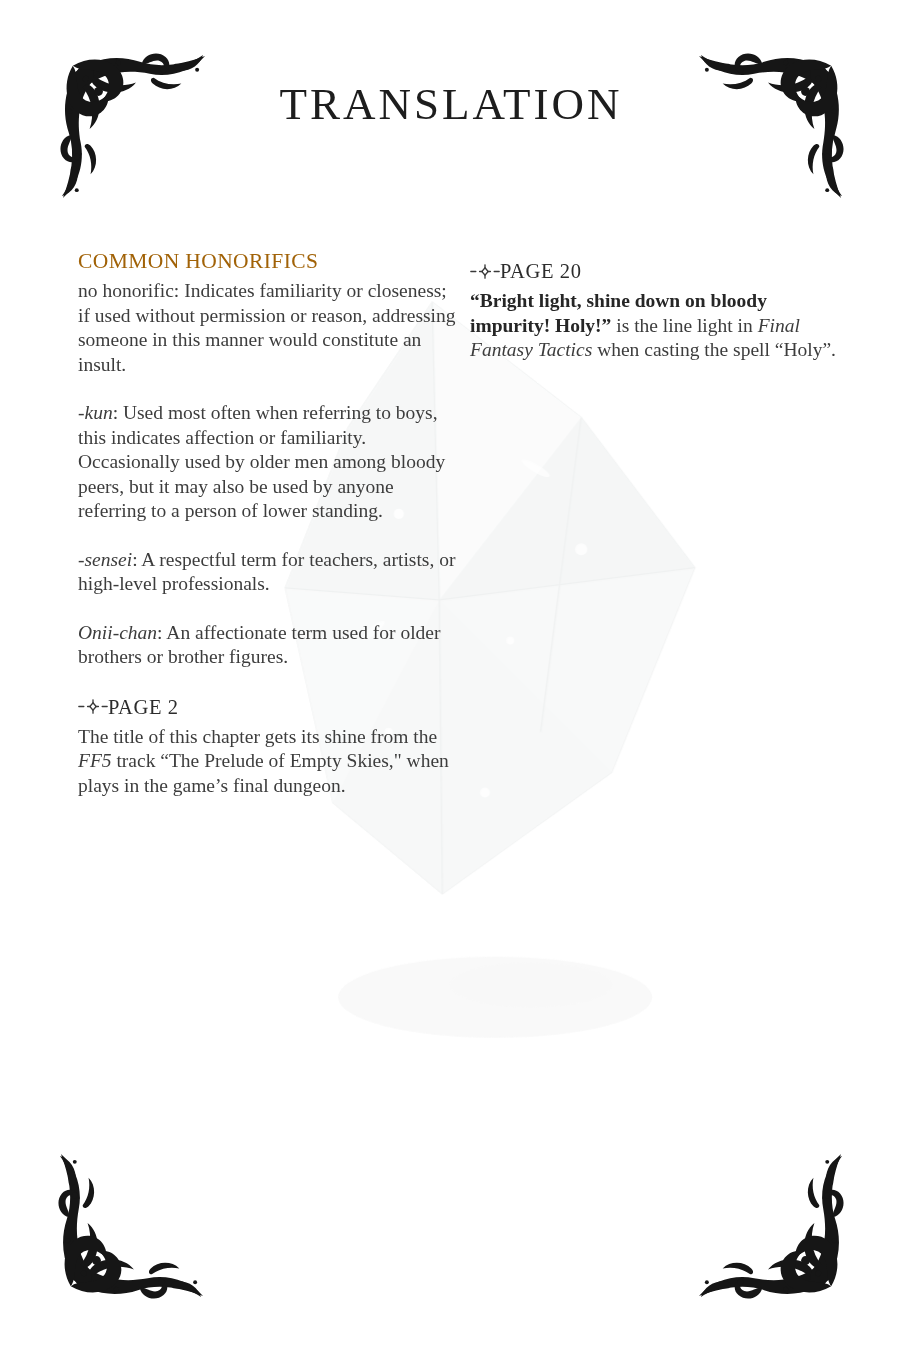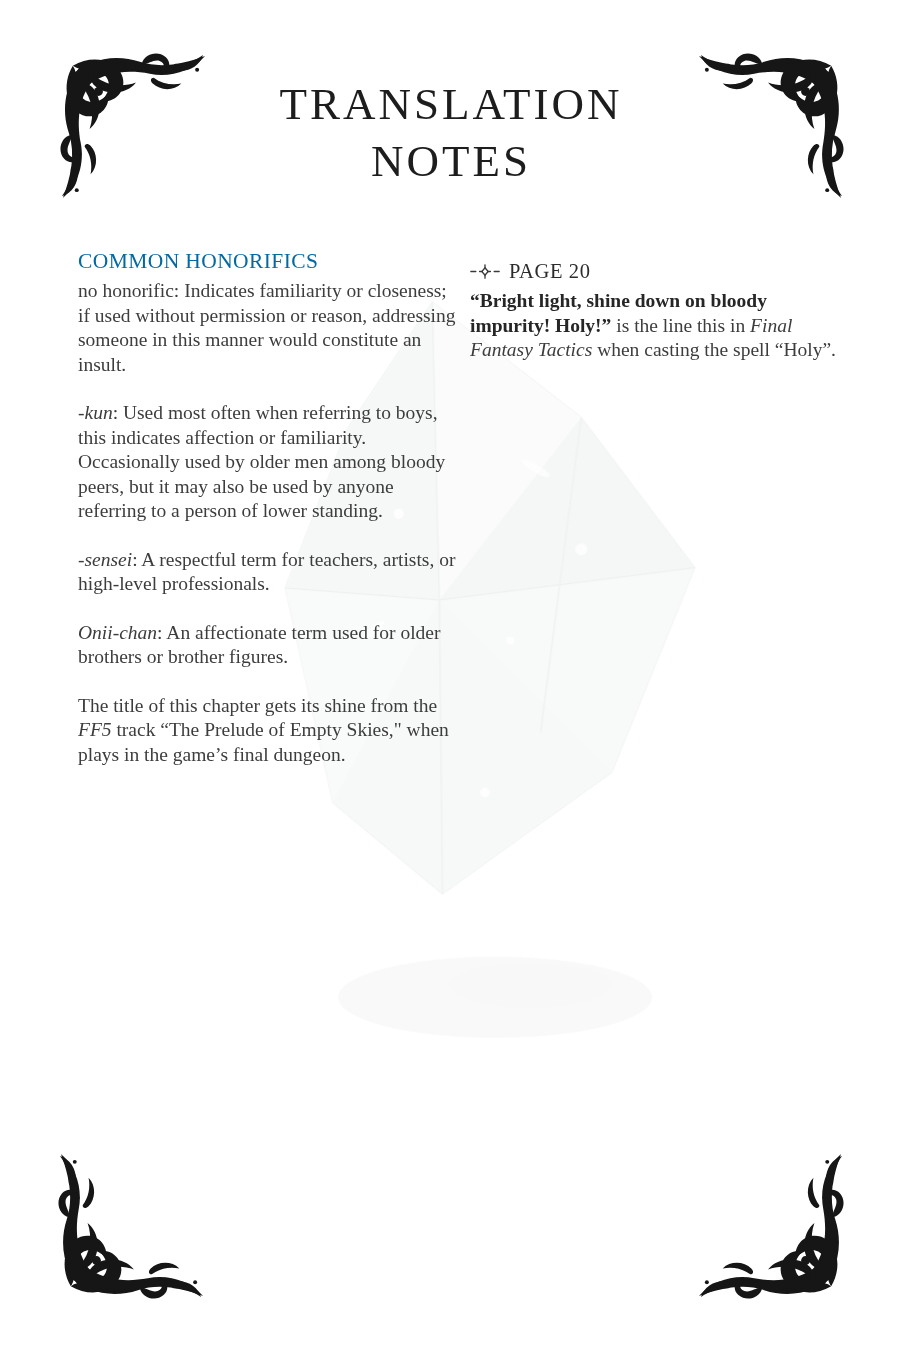--- a/index.html
+++ b/index.html
@@ -52,28 +52,28 @@
     font-size: 19.5px;
     line-height: 24.5px;
   }
   .col-left  { left: 78px;  top: 248px; width: 380px; }
   .col-right { left: 470px; top: 256px; width: 372px; }
 
   .col-heading {
     font-size: 21.5px;
     font-weight: normal;
     letter-spacing: 0.4px;
-    color: #0369a1;
+    color: #a16207;
     margin: 0 0 5px 0;
     line-height: 26px;
   }
   .page-heading {
     display: flex;
     align-items: center;
-    gap: 9px;
+    gap: 0;
     font-size: 20.5px;
     font-weight: normal;
     letter-spacing: 0.6px;
     color: #2c2c2c;
     margin: 2px 0 5px 0;
     line-height: 26px;
   }
   .page-heading svg { flex: 0 0 auto; }
   .para { margin: 0 0 24px 0; }
   .para i { font-style: italic; }
@@ -152,42 +152,55 @@
       </svg>
   </div>
   <div class="corner br">
     <svg viewBox="0 0 150 150">
         <use href="#flourish-def"></use>
       </svg>
   </div>
 
   <div class="title">
     <div>TRANSLATION</div>
-    <div>NOTES</div>
   </div>
 
   <div class="col col-left">
       <h2 class="col-heading">COMMON HONORIFICS</h2>
       <p class="para"><span>no honorific: Indicates familiarity or closeness; if used without permission or reason, addressing someone in this manner would constitute an insult.</span></p>
       <p class="para"><i>-kun</i><span>: Used most often when referring to boys, this indicates affection or familiarity. Occasionally used by older men among bloody peers, but it may also be used by anyone referring to a person of lower standing.</span></p>
       <p class="para"><i>-sensei</i><span>: A respectful term for teachers, artists, or high-level professionals.</span></p>
       <p class="para"><i>Onii-chan</i><span>: An affectionate term used for older brothers or brother figures.</span></p>
+      <h3 class="page-heading">
+        <svg width="30" height="17" viewBox="0 0 36 18">
+          <g stroke="#3a3a3a" stroke-width="1.6" fill="none" stroke-linecap="round">
+            <line x1="1" y1="9" x2="7" y2="9"></line>
+            <line x1="29" y1="9" x2="35" y2="9"></line>
+            <path d="M18,4.5 L21.8,9 L18,13.5 L14.2,9 Z"></path>
+            <line x1="18" y1="1" x2="18" y2="5.5"></line>
+            <line x1="18" y1="12.5" x2="18" y2="17"></line>
+            <line x1="11.5" y1="9" x2="14.8" y2="9"></line>
+            <line x1="21.2" y1="9" x2="24.5" y2="9"></line>
+          </g>
+        </svg>
+        <span>PAGE 2</span>
+      </h3>
       <p class="para"><span>The title of this chapter gets its shine from the </span><i>FF5</i><span> track “The Prelude of Empty Skies," when plays in the game’s final dungeon.</span></p>
     </div>
   <div class="col col-right">
       <h3 class="page-heading">
         <svg width="30" height="17" viewBox="0 0 36 18">
           <g stroke="#3a3a3a" stroke-width="1.6" fill="none" stroke-linecap="round">
             <line x1="1" y1="9" x2="7" y2="9"></line>
             <line x1="29" y1="9" x2="35" y2="9"></line>
             <path d="M18,4.5 L21.8,9 L18,13.5 L14.2,9 Z"></path>
             <line x1="18" y1="1" x2="18" y2="5.5"></line>
             <line x1="18" y1="12.5" x2="18" y2="17"></line>
             <line x1="11.5" y1="9" x2="14.8" y2="9"></line>
             <line x1="21.2" y1="9" x2="24.5" y2="9"></line>
           </g>
         </svg>
         <span>PAGE 20</span>
       </h3>
-      <p class="para"><b>“Bright light, shine down on bloody impurity! Holy!”</b><span> is the line this in </span><i>Final Fantasy Tactics</i><span> when casting the spell “Holy”.</span></p>
+      <p class="para"><b>“Bright light, shine down on bloody impurity! Holy!”</b><span> is the line light in </span><i>Final Fantasy Tactics</i><span> when casting the spell “Holy”.</span></p>
     </div>
 
 </div>
 
 </body></html>

